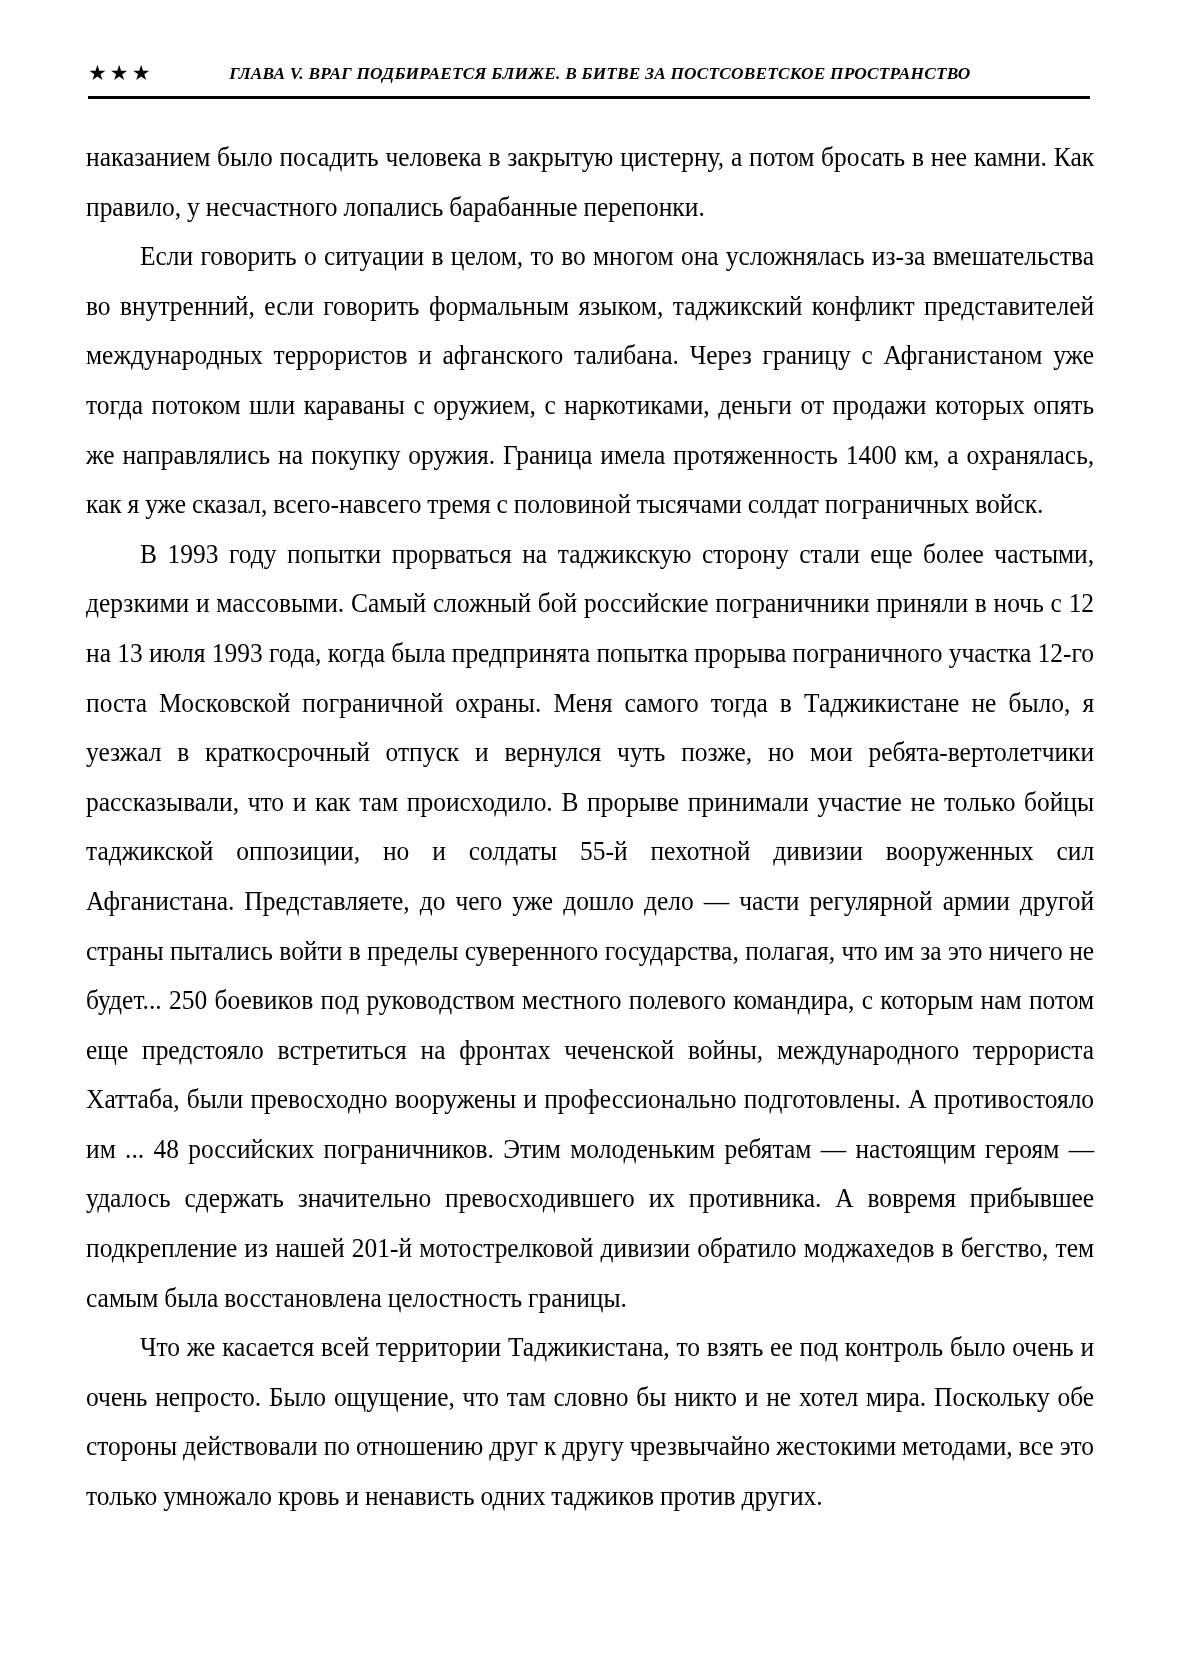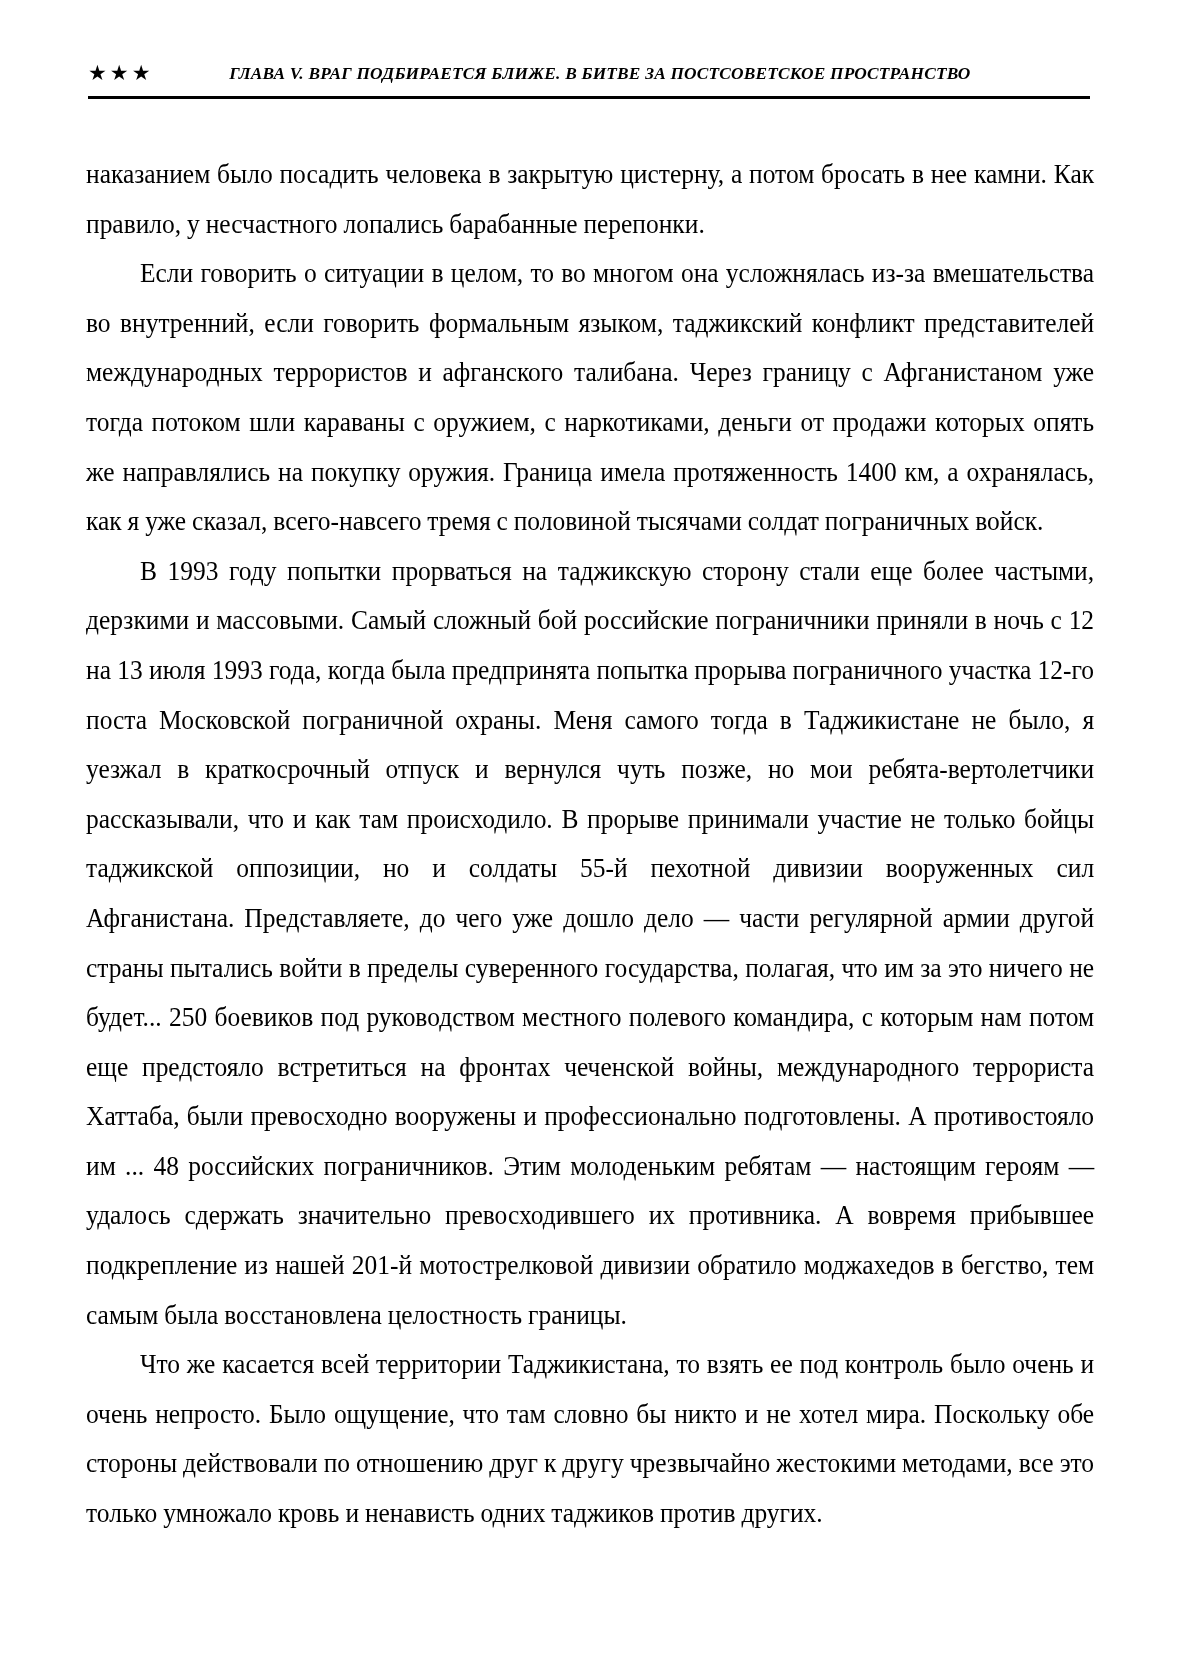--- a/index.html
+++ b/index.html
@@ -60,21 +60,21 @@
     top: 96px;
     width: 1002px;
     height: 3px;
     background: #000000;
   }
 
   
   .body-col {
     position: absolute;
     left: 86px;
-    top: 150px;
+    top: 133px;
     width: 1008px;
   }
 
   .para {
     margin: 0;
     font-size: 27.4px;
     line-height: 49.6px;
     text-align: justify;
     text-justify: inter-word;
     hyphens: manual;

